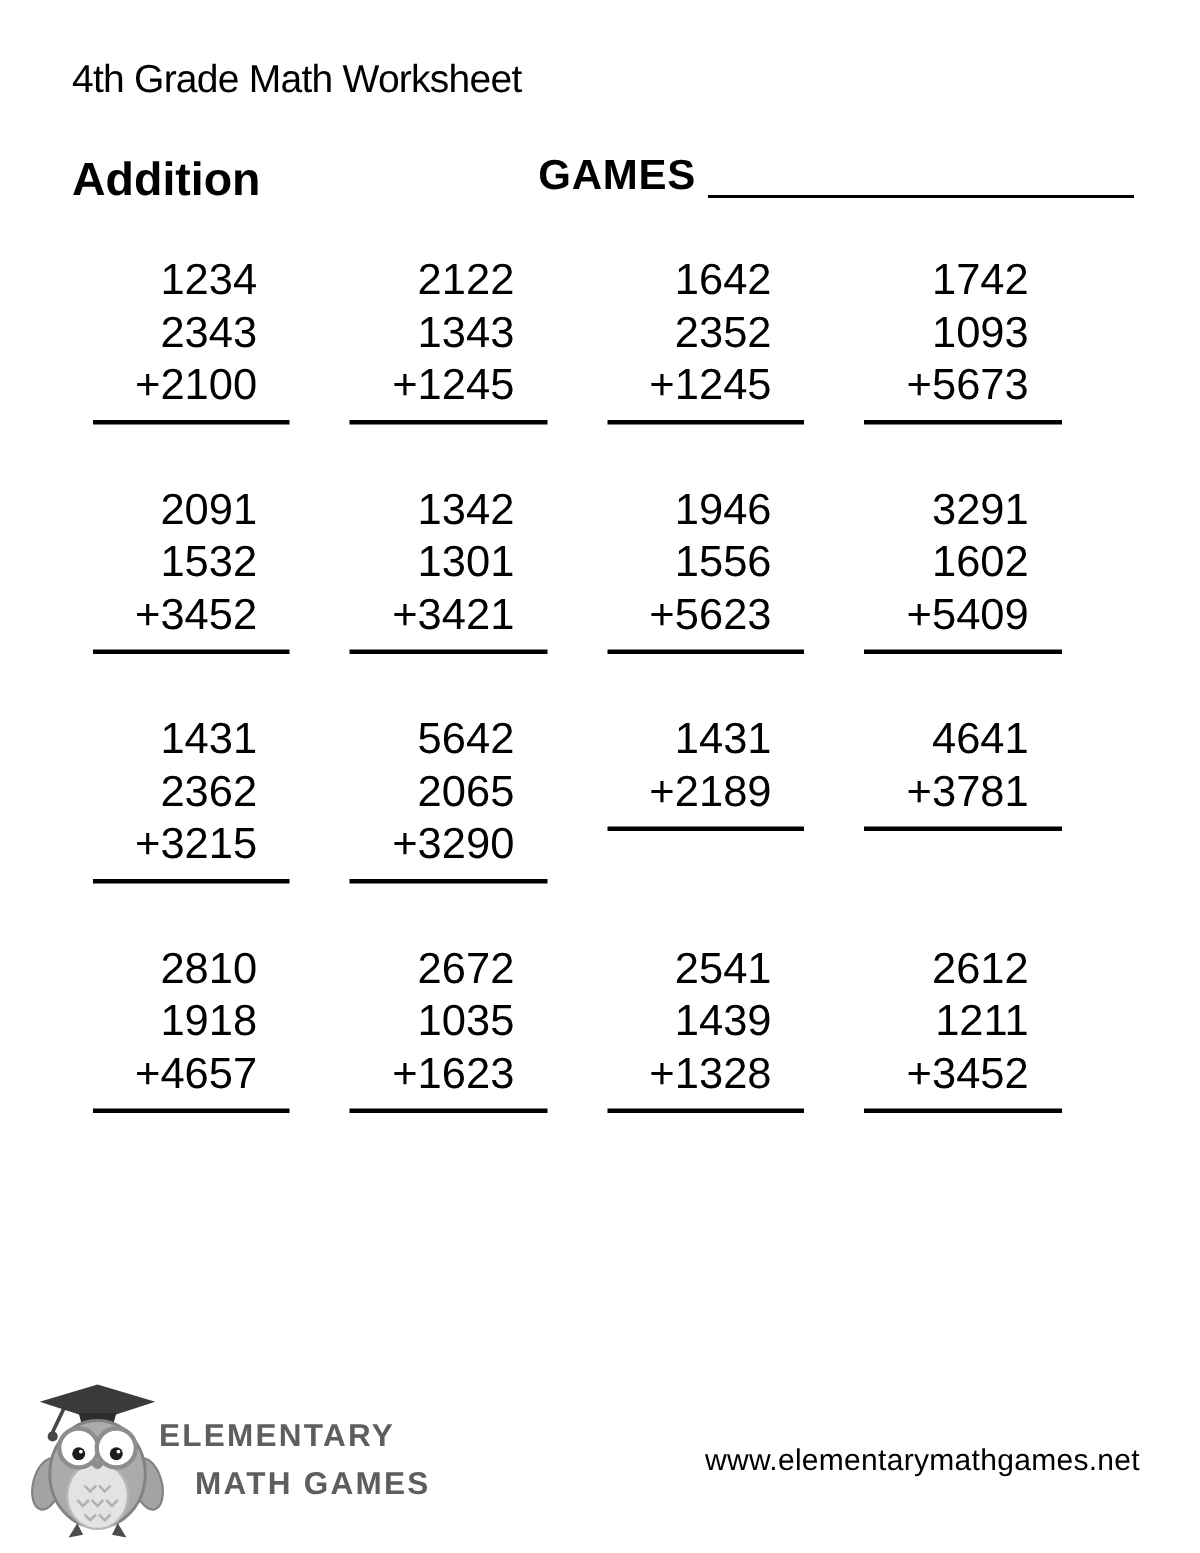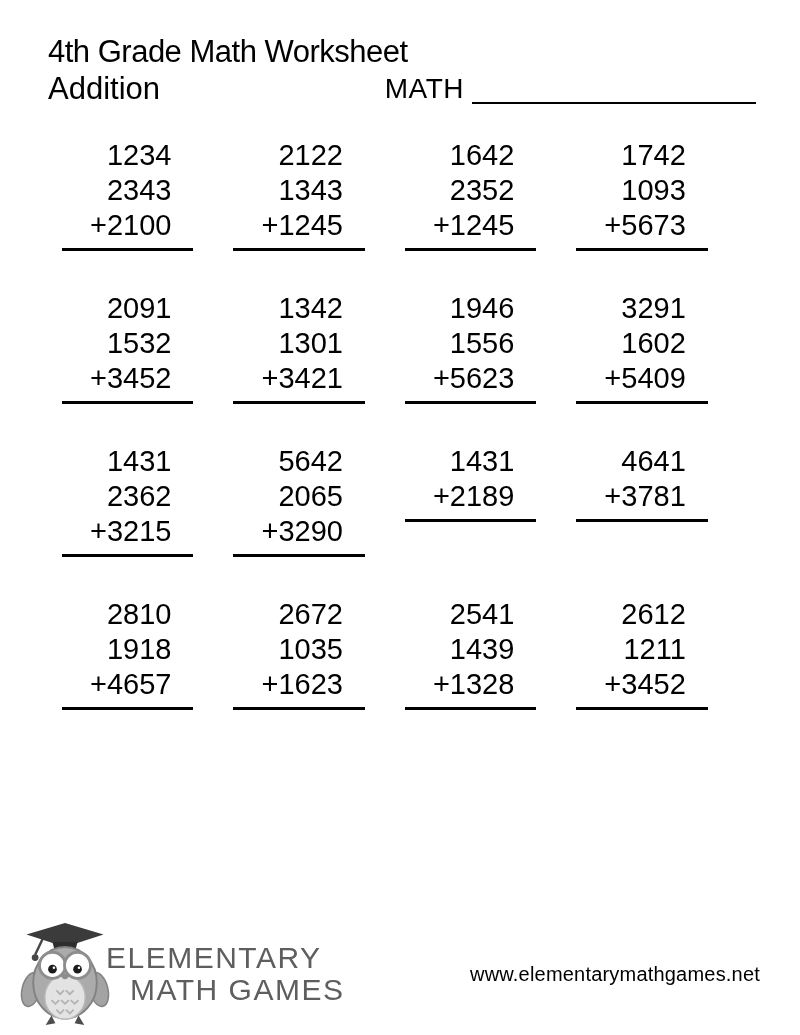--- a/index.html
+++ b/index.html
@@ -7,28 +7,30 @@
     position:relative;
     width:800px; height:1035px;
     background:#ffffff;
     font-family:"Liberation Sans", sans-serif;
     color:#000;
     overflow:hidden;
   }
   
   .header { padding:34px 48px 0 48px; }
   .title {
-    font-size:31px;
+    font-size:26px;
     letter-spacing:-0.5px;
     line-height:36px;
   }
   .subhead-row {
     display:flex;
-    align-items:center;
+    align-items:flex-start;
+    margin-top:32px;
     height:38px;
+    font-weight:bold;
   }
   .subtitle { font-size:31px; line-height:36px; }
   .name-area {
     margin-left:auto;
     margin-right:-4px;
     display:flex;
     align-items:flex-end;
   }
   .name-label { font-size:28px; line-height:30px; letter-spacing:0.5px; }
   .name-line {
@@ -61,45 +63,45 @@
     position:absolute;
     left:14px; right:0; bottom:6px;
     height:110px;
     display:flex;
     align-items:center;
   }
   .owl { width:102px; height:106px; flex:0 0 auto; }
   .logo-text {
     margin-left:-10px;
     color:#5e5e5e;
-    font-weight:normal;
+    font-weight:bold;
     letter-spacing:1.5px;
     line-height:32px;
-    font-size:30px;
+    font-size:21px;
     white-space:nowrap;
   }
   .logo-line2 { margin-left:24px; }
   .url {
     margin-left:auto;
     margin-right:40px;
     font-size:20px;
     letter-spacing:0.2px;
   }
 </style>
 </head>
 <body>
 
 <div class="page">
 
   <div class="header">
     <div class="title">4th Grade Math Worksheet</div>
     <div class="subhead-row">
       <div class="subtitle">Addition</div>
       <div class="name-area">
-        <span class="name-label">MATH</span>
+        <span class="name-label">GAMES</span>
         <span class="name-line"></span>
       </div>
     </div>
   </div>
 
   <div class="problems" id="problems-grid">
     <div class="problem">
       <div class="addend">1234</div>
       <div class="addend">2343</div>
       <div class="last-line">

